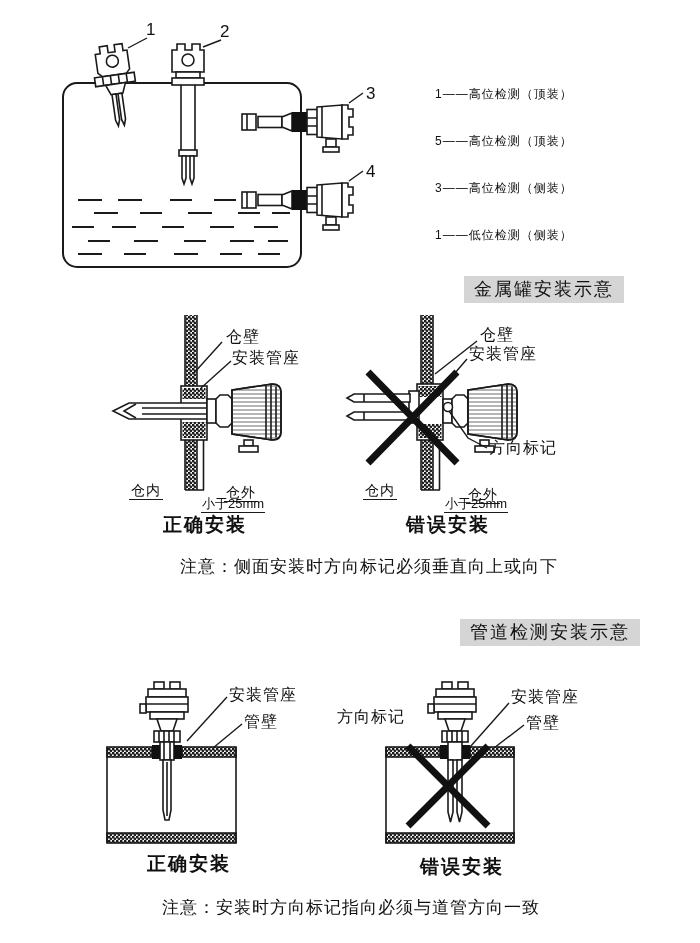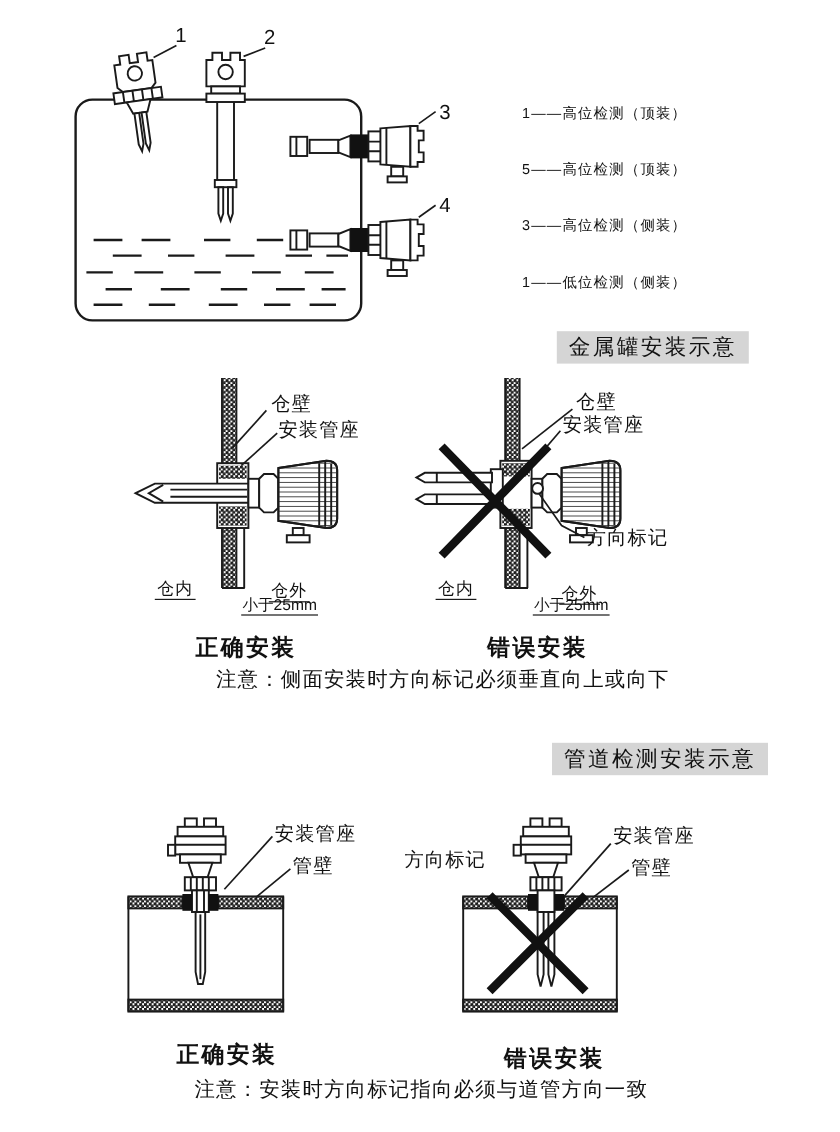--- a/index.html
+++ b/index.html
@@ -7,21 +7,21 @@
     width:700px;height:943px;background:#ffffff;position:relative;
     font-family:"Liberation Sans","DejaVu Sans",sans-serif;color:#111;
     overflow:hidden;
   }
   .abs{position:absolute;}
   svg{position:absolute;overflow:visible;}
   .num{font-size:17px;line-height:1;}
   .lbl{font-size:16px;letter-spacing:1px;line-height:1;white-space:nowrap;font-family:Liberation Mono, monospace;}
   .sm{font-size:14px;letter-spacing:1px;line-height:1;border-bottom:1.5px solid #1a1a1a;padding:0 2px 2px 2px;white-space:nowrap;}
   .xs{font-size:13px;line-height:1;border-bottom:1.5px solid #1a1a1a;padding:0 1px 2px 1px;white-space:nowrap;margin-left:31px;}
-  .cap{font-size:19px;font-weight:bold;letter-spacing:2px;line-height:1;white-space:nowrap;margin-top:16px;}
+  .cap{font-size:19px;font-weight:bold;letter-spacing:2px;line-height:1;white-space:nowrap;}
   .note{font-size:17px;letter-spacing:1px;line-height:1;white-space:nowrap;text-align:right;}
   .legend-row{font-size:12px;letter-spacing:1px;line-height:1;white-space:nowrap;}
   .badge{
     background:#d5d5d5;font-size:18px;letter-spacing:2px;line-height:1;
     padding:4px 10px 5px 10px;white-space:nowrap;
   }
 </style>
 </head>
 <body>
 

